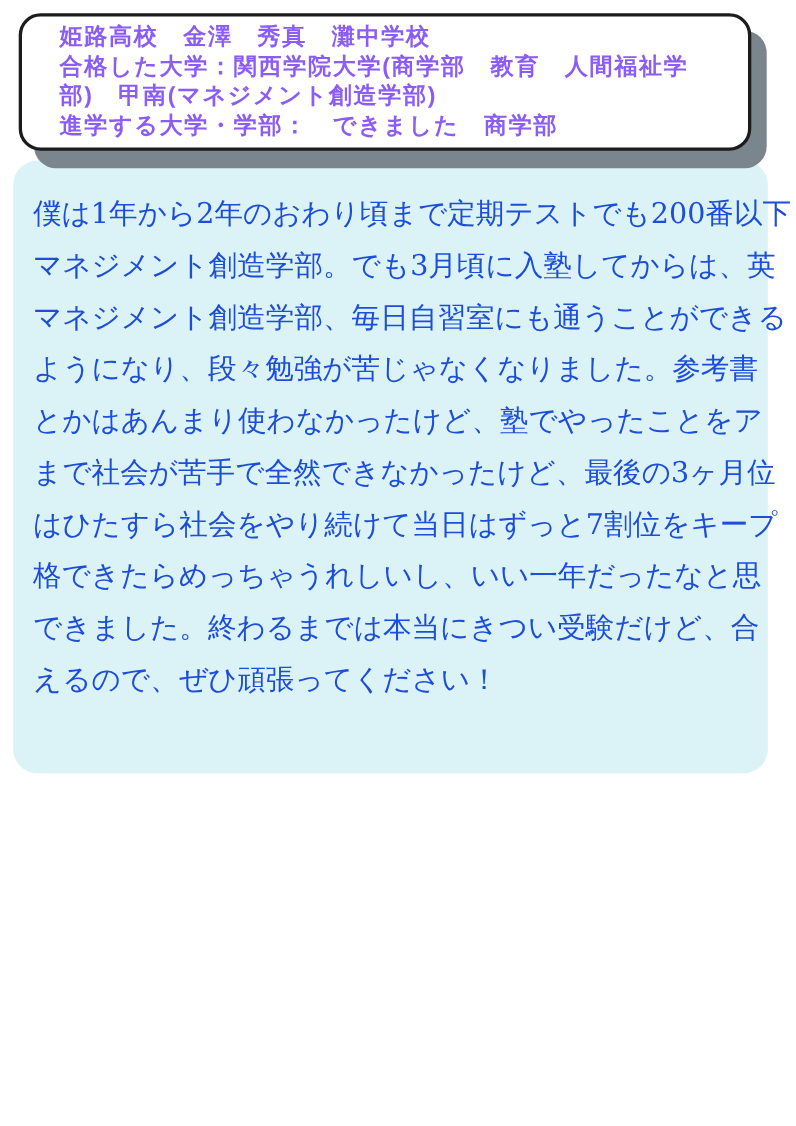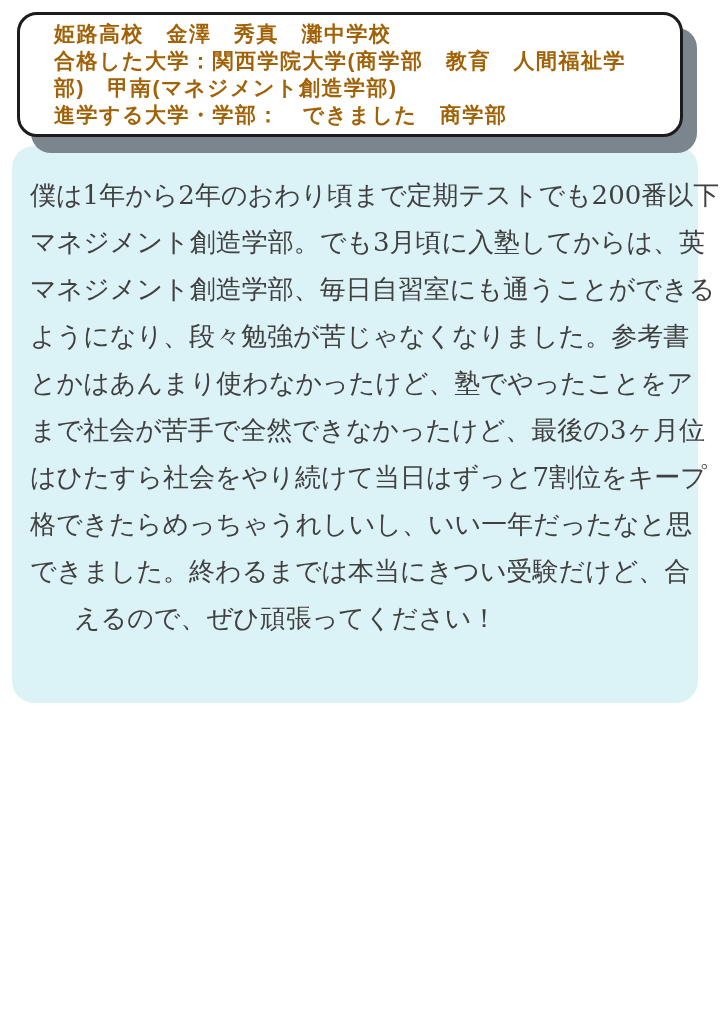--- a/index.html
+++ b/index.html
@@ -24,48 +24,47 @@
     box-shadow: 14px 16px 0 #7b858d;
     padding: 5px 14px 6px 34px;
     z-index: 2;
   }
   .hline {
     font-family: "Liberation Sans", "DejaVu Sans", sans-serif;
     font-weight: bold;
     font-size: 21px;
     line-height: 27px;
     letter-spacing: 1.5px;
-    color: #a16207;
+    color: #8b5cf6;
     white-space: nowrap;
   }
   
   .testimonial {
     position: absolute;
     left: 12px;
     top: 146px;
     width: 686px;
     height: 557px;
     box-sizing: border-box;
     background: #dbf2f7;
     border-radius: 22px;
     padding: 26px 16px 0 18px;
     z-index: 1;
   }
   .bline {
     font-family: "DejaVu Serif", "Liberation Serif", serif;
     font-size: 26px;
     line-height: 47px;
-    color: #404040;
+    color: #1d4ed8;
     text-align: justify;
     text-align-last: justify;
     white-space: nowrap;
   }
   .bline.last {
     text-align-last: left;
-    margin-left: 44px;
   }
 </style>
 </head>
 <body>
 
 <div class="page">
 
   <div class="header-card">
     <div class="hline">姫路高校　金澤　秀真　灘中学校</div>
     <div class="hline">合格した大学：関西学院大学(商学部　教育　人間福祉学</div>

